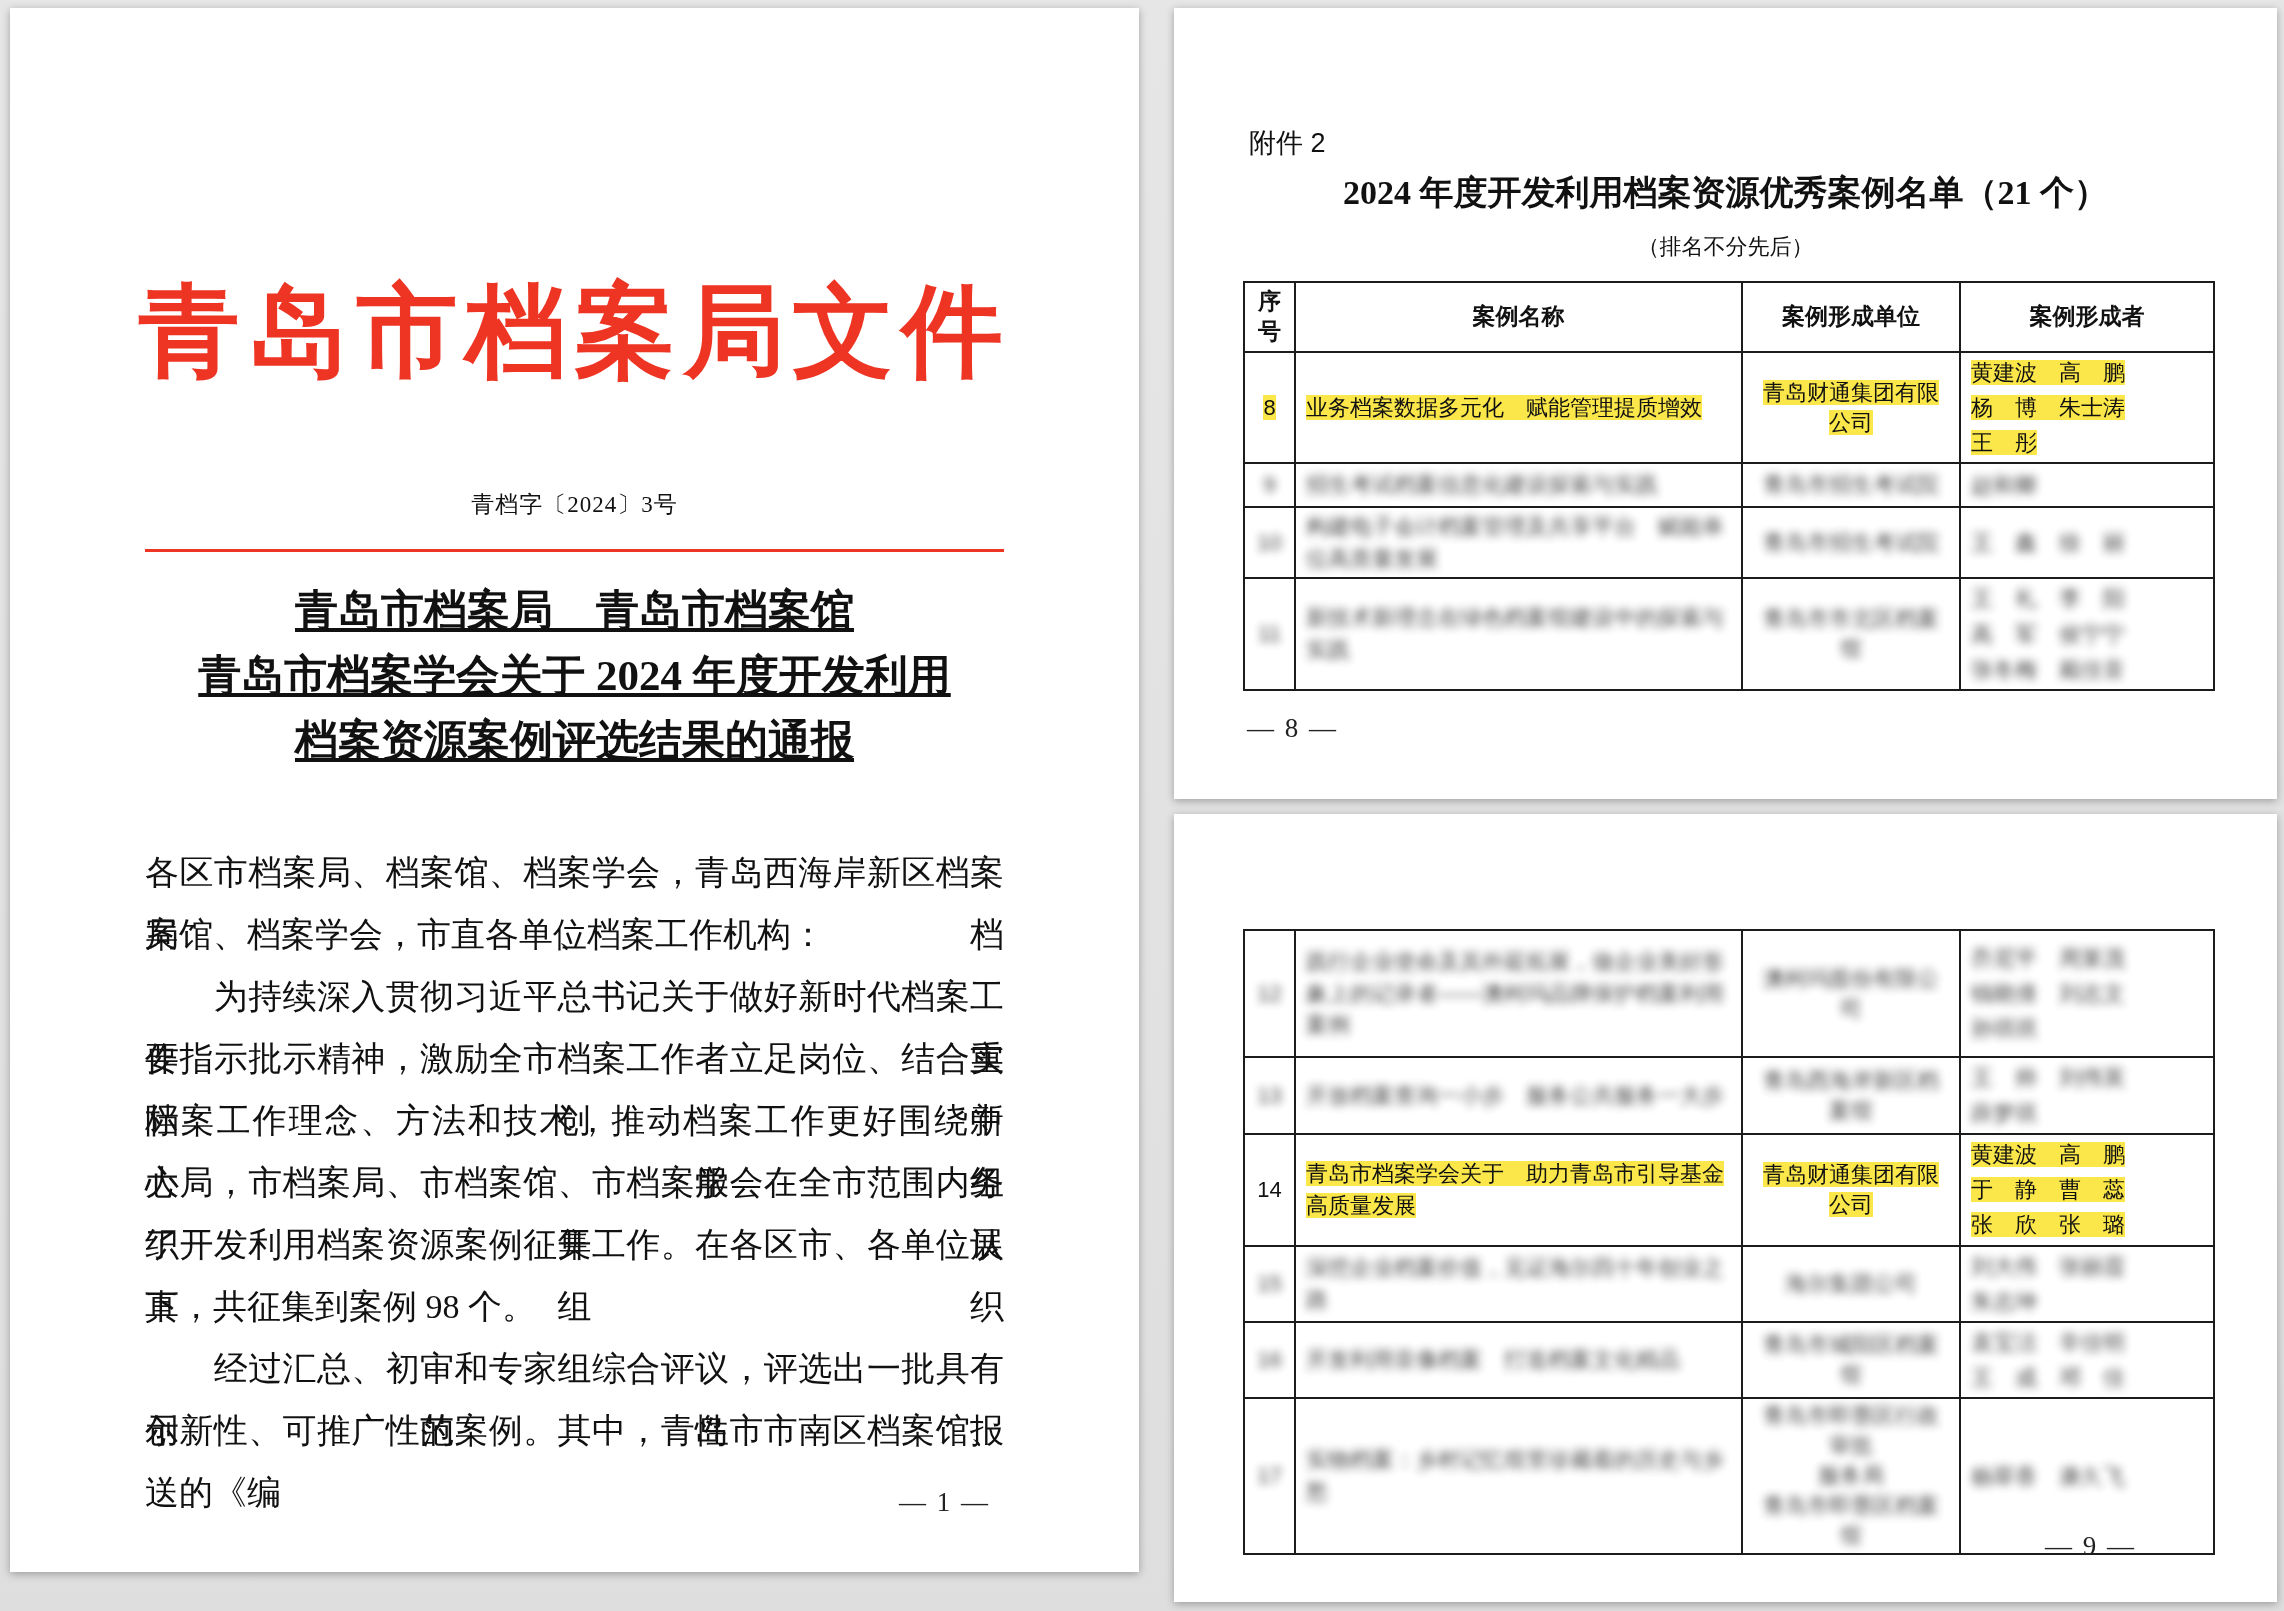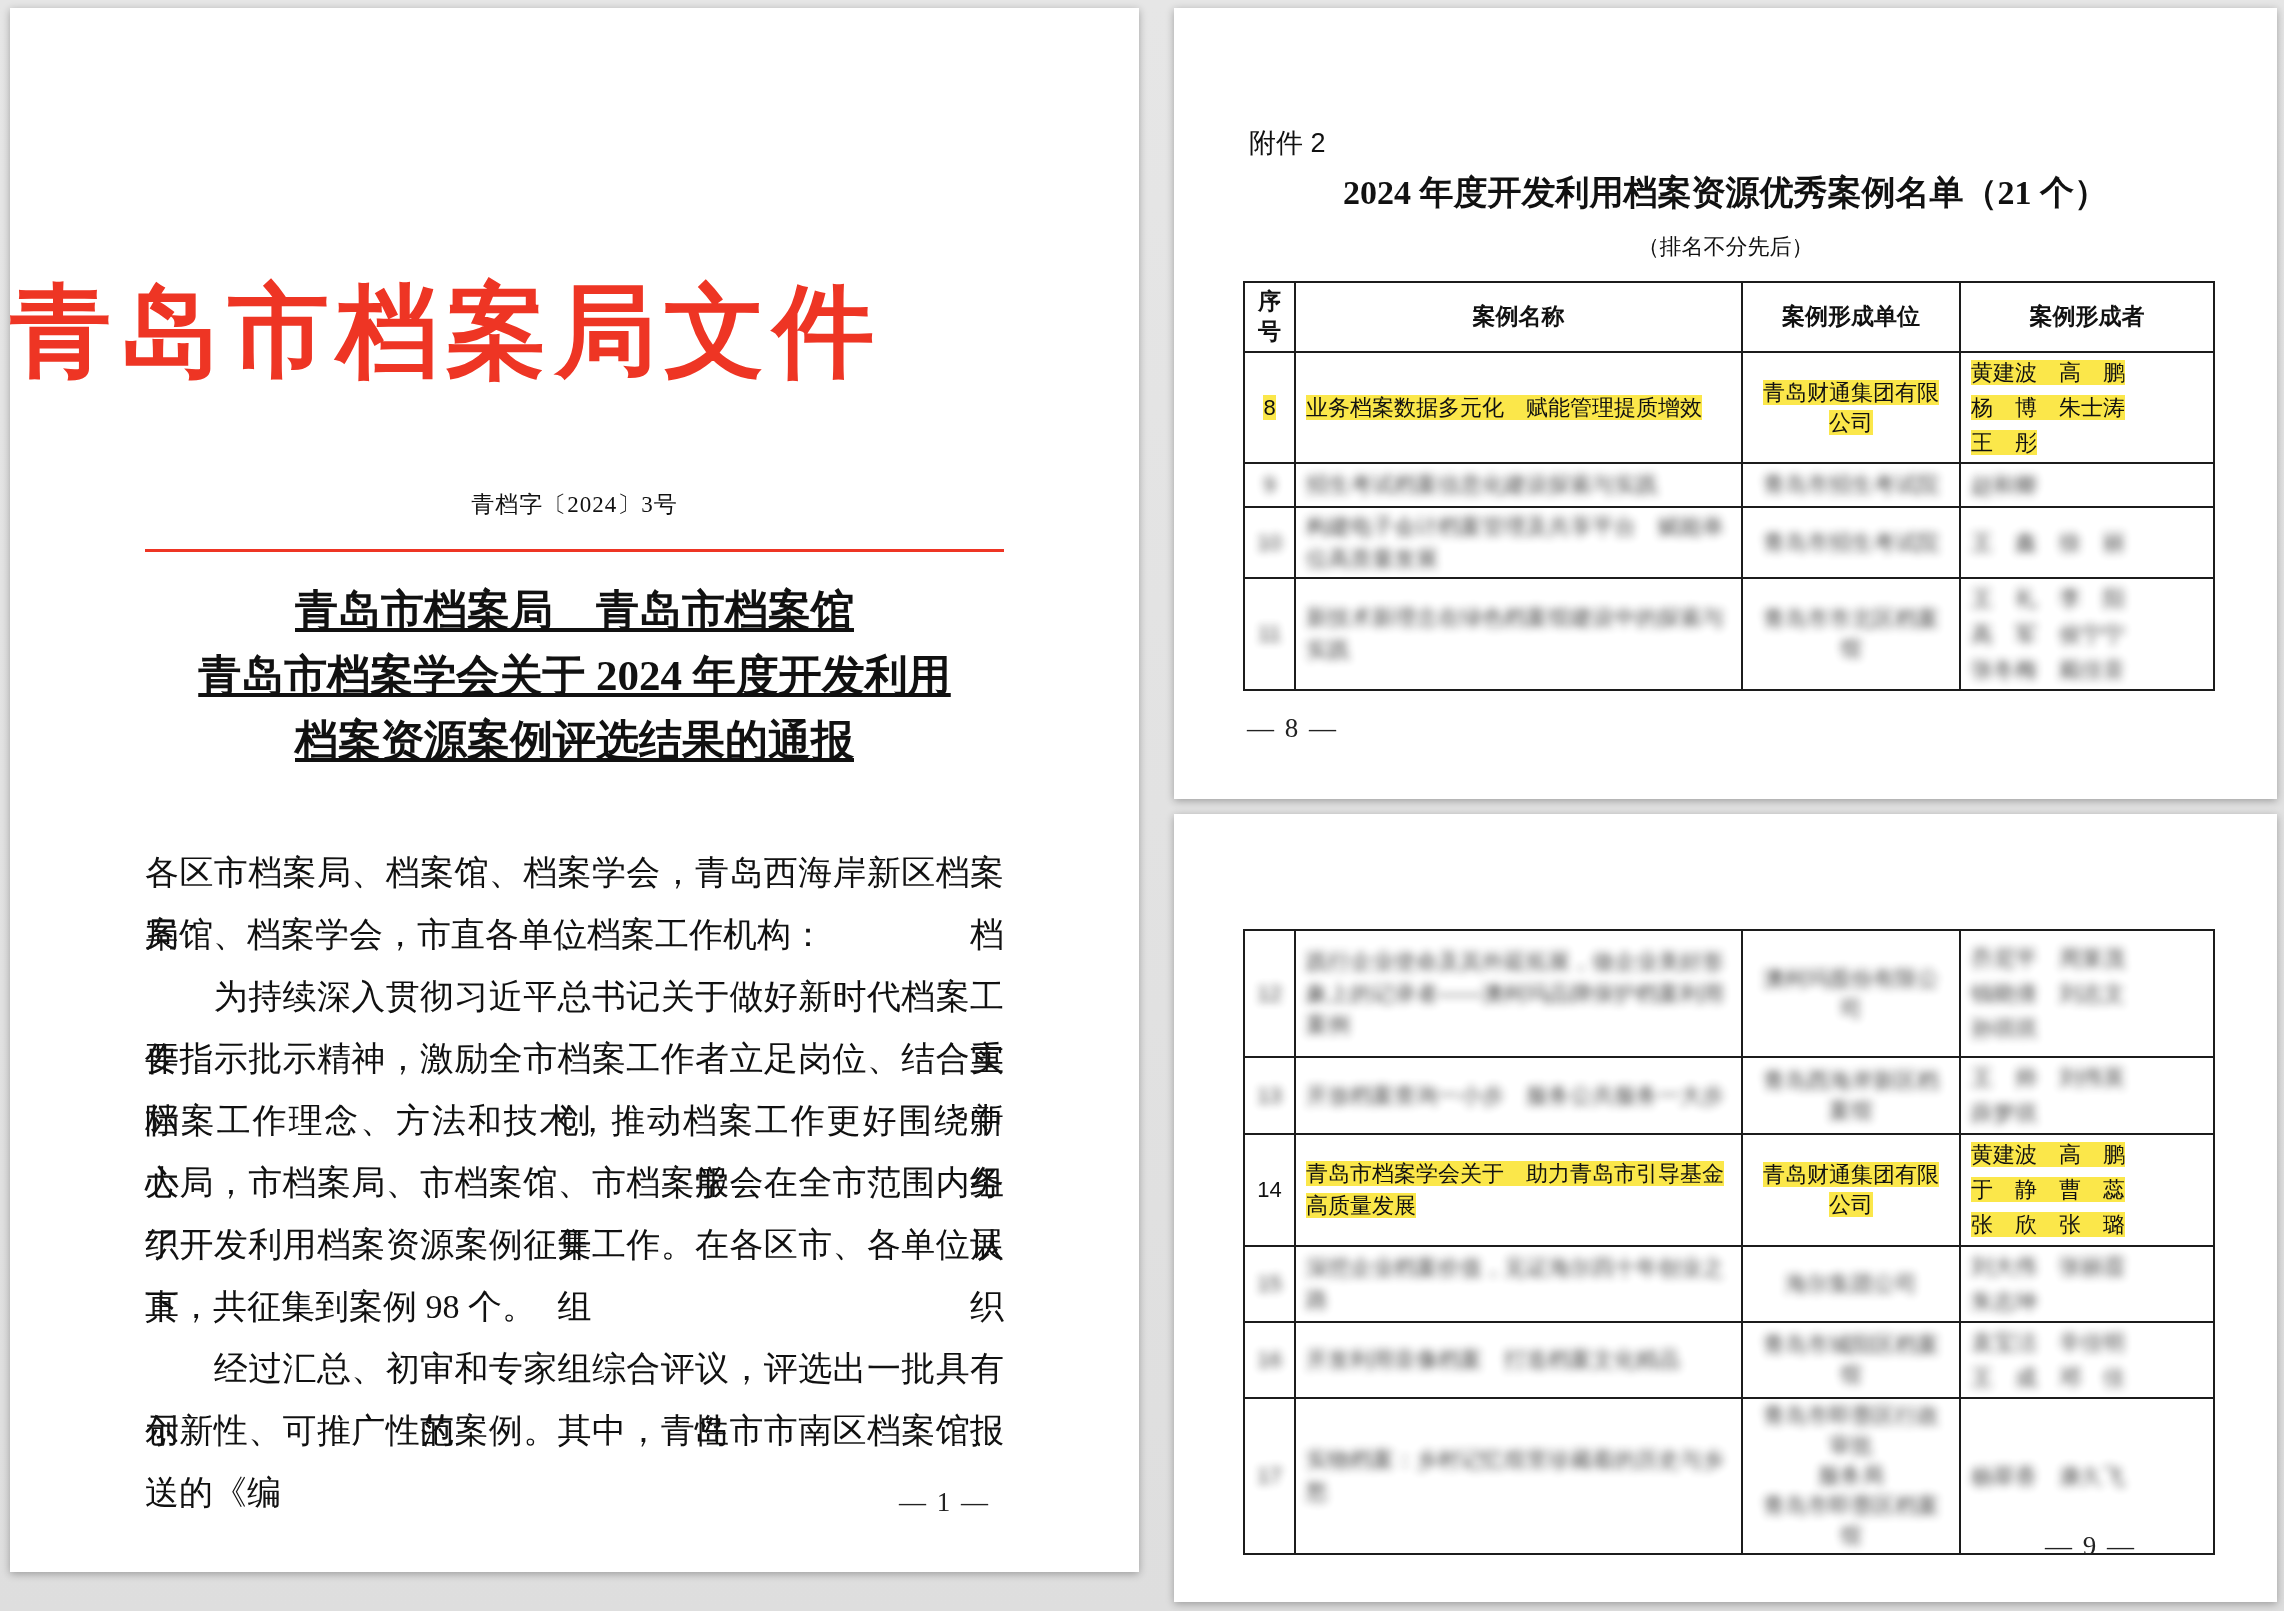--- a/index.html
+++ b/index.html
@@ -4,21 +4,21 @@
 <style>
   html,body{margin:0;padding:0;background:#e4e4e4;}
   .canvas{position:relative;width:2285px;height:1612px;background:linear-gradient(#e6e6e6,#dedede);
           font-family:"Liberation Serif","DejaVu Serif",serif;color:#111;overflow:hidden;}
   .page{position:absolute;background:#fff;box-shadow:0 2px 8px rgba(0,0,0,.30);}
   #page-left{left:10px;top:8px;width:1129px;height:1564px;}
   #page-tr{left:1174px;top:8px;width:1103px;height:791px;}
   #page-br{left:1174px;top:814px;width:1103px;height:788px;}
 
   
-  .red-head{position:absolute;top:257px;left:0;width:100%;text-align:left;
+  .red-head{position:absolute;top:257px;left:0;width:100%;text-align:center;
             color:var(--red,#ee3524);font-size:101px;font-weight:bold;letter-spacing:8px;white-space:nowrap;}
   .doc-no{position:absolute;top:481px;left:0;width:100%;text-align:center;font-size:23px;letter-spacing:1px;}
   .red-rule{position:absolute;top:541px;left:135px;width:859px;height:3px;background:var(--red,#ee3524);}
   .doc-title{position:absolute;top:570px;left:0;width:100%;text-align:center;
              font-weight:bold;font-size:43px;line-height:65px;text-decoration:underline;}
   .body-block{position:absolute;top:834px;left:135px;width:859px;font-size:34px;}
   .bl{height:62px;line-height:62px;text-align:justify;text-align-last:justify;text-justify:inter-character;white-space:pre-wrap;}
   .bl.noj{text-align-last:left;}
   .pn{font-size:27px;letter-spacing:2px;color:#222;position:absolute;white-space:nowrap;}
   .pn1{left:889px;top:1479px;}

